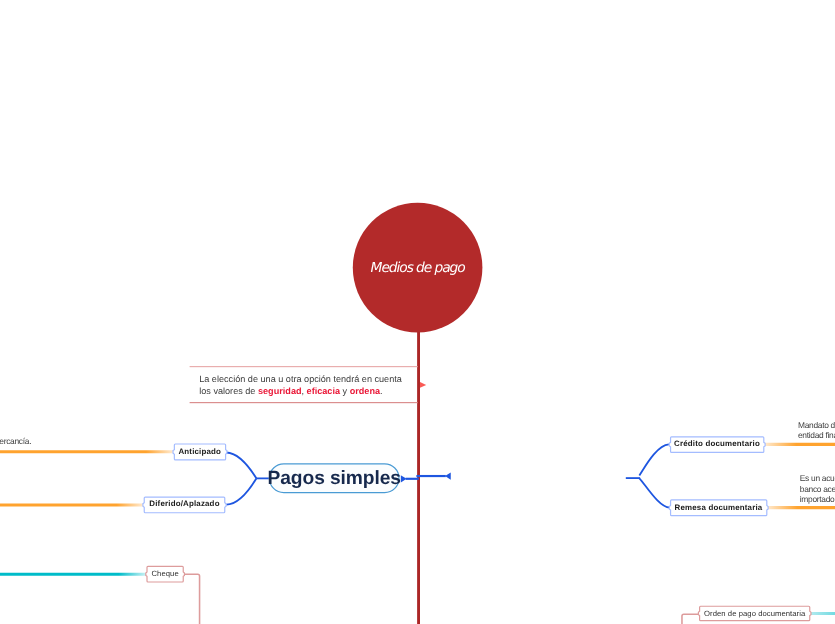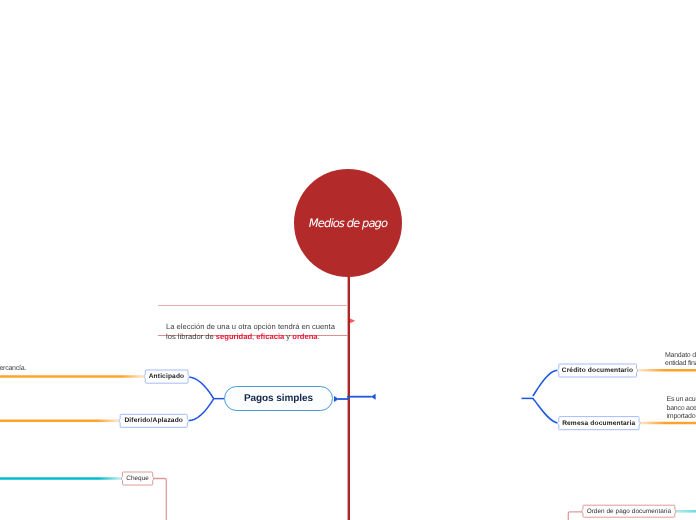--- a/index.html
+++ b/index.html
@@ -10,28 +10,28 @@
 
   
   #root-node{position:absolute;left:294px;top:169px;width:108px;height:108px;border-radius:50%;
     background:#b32a2a;display:flex;align-items:center;justify-content:center;}
   #root-label{color:#fff;font-size:11.5px;font-style:italic;font-family:"DejaVu Sans",sans-serif;
     letter-spacing:-0.9px;white-space:nowrap;}
 
   
   #root-note{position:absolute;left:158px;top:305px;width:190px;height:31px;box-sizing:border-box;
     border-top:1.5px solid #e9aeae;border-bottom:1.5px solid #db8f8f;}
-  #root-note .txt{position:absolute;left:8px;top:16px;width:186px;font-size:7.6px;line-height:10px;
+  #root-note .txt{position:absolute;left:8px;top:5px;width:186px;font-size:7.6px;line-height:10px;
     color:#3c3c3c;font-family:"Liberation Sans",sans-serif;}
   #root-note .hl{color:#ea1838;font-weight:bold;}
 
   
   .branch{position:absolute;box-sizing:border-box;border:1.3px solid #4a9bd4;border-radius:13px;
     background:#fbfdfe;display:flex;align-items:center;justify-content:center;}
-  .branch span{font-size:10px;font-weight:bold;color:#16294d;letter-spacing:-0.07px;white-space:nowrap;}
+  .branch span{font-size:16px;font-weight:bold;color:#16294d;letter-spacing:-0.07px;white-space:nowrap;}
   #branch-simples{left:224px;top:386px;width:109px;height:25px;}
   #branch-doc{left:376px;top:386px;width:146px;height:25px;}
 
   
   .leaf{position:absolute;box-sizing:border-box;display:flex;align-items:center;justify-content:center;}
   .leaf span{font-size:6.6px;font-weight:bold;color:#1a1a1a;white-space:nowrap;letter-spacing:.15px;}
   .leafred{position:absolute;box-sizing:border-box;display:flex;align-items:center;justify-content:center;}
   .leafred span{font-size:6.4px;color:#2e2e2e;white-space:nowrap;letter-spacing:.05px;}
 
   #leaf-anticipado{left:145px;top:370px;width:43px;height:13.5px;}
@@ -111,21 +111,21 @@
     <path d="M583.8,505.2 H674.0 Q674.8,505.2 674.8,506.0 V509.4 L675.8,510.2 L675.8,512.2 L674.8,513.0 V516.4 Q674.8,517.2 674.0,517.2 H583.8 Q583.0,517.2 583.0,516.4 V513.0 L582.0,512.2 L582.0,510.2 L583.0,509.4 V506.0 Q583.0,505.2 583.8,505.2 Z" fill="#ffffff" stroke="#dd9c9c" stroke-width="1"></path>
 
     <path d="M350,318.4 L355.2,320.8 L350,323.2 Z" fill="#fa5a55"></path>
   </svg>
 
   <div id="root-node">
     <span id="root-label">Medios de pago</span>
   </div>
 
   <div id="root-note">
-    <div class="txt"><span>La elección de una u otra opción tendrá en cuenta</span><br><span>los librador de </span><span class="hl">seguridad</span><span>, </span><span class="hl">eficacia</span><span> y </span><span class="hl">ordena</span><span>.</span></div>
+    <div class="txt"><span>La elección de una u otra opción tendrá en cuenta</span><br><span>los valores de </span><span class="hl">seguridad</span><span>, </span><span class="hl">eficacia</span><span> y </span><span class="hl">ordena</span><span>.</span></div>
   </div>
 
   <div class="branch" id="branch-simples">
     <span>Pagos simples</span>
   </div>
 
   <div class="leaf" id="leaf-anticipado">
     <span>Anticipado</span>
   </div>
   <div class="leaf" id="leaf-diferido">

